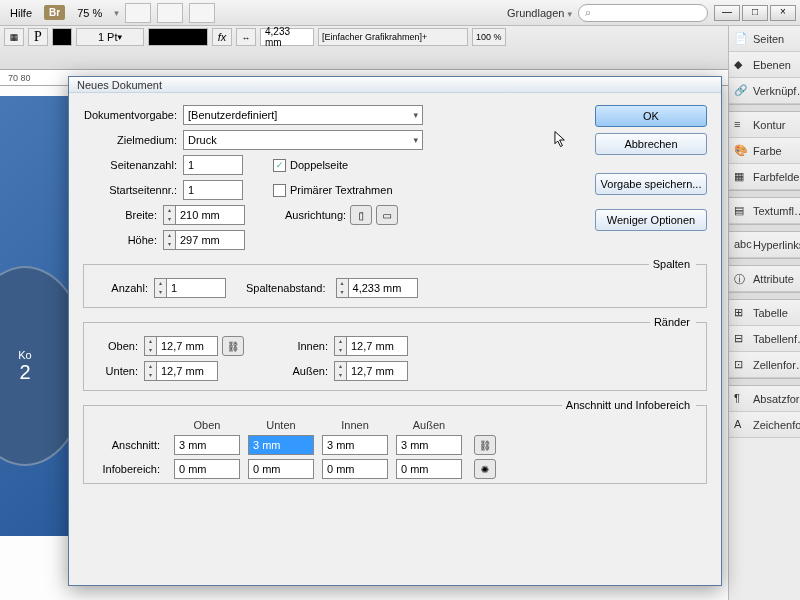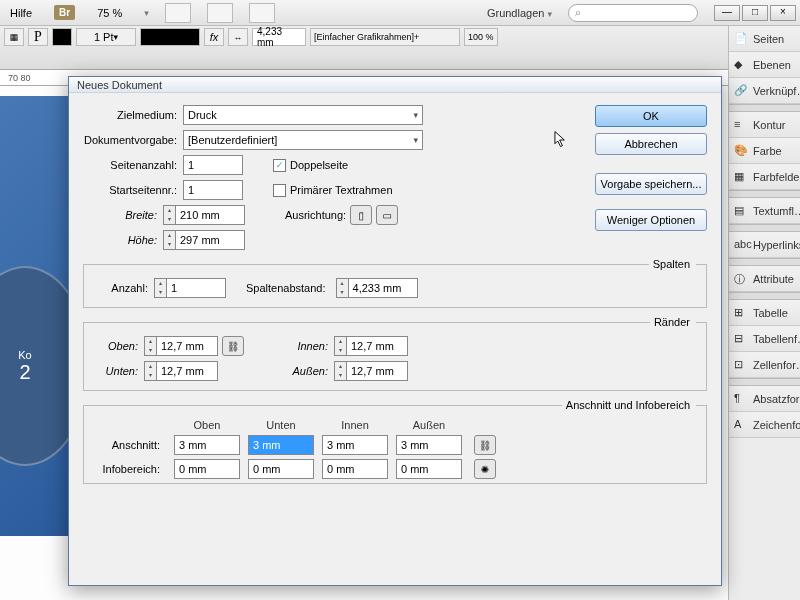--- a/index.html
+++ b/index.html
@@ -1,18 +1,18 @@
 <!DOCTYPE html>
 <html><head>
 <meta charset="utf-8">
 <style>
 * { box-sizing: border-box; margin: 0; padding: 0; font-family: "Segoe UI", Tahoma, sans-serif; font-size: 11px; }
 body { background: #e8e8e8; width: 800px; height: 600px; overflow: hidden; position: relative; }
 
-.menubar { height: 26px; background: linear-gradient(#f5f5f5,#e2e2e2); border-bottom: 1px solid #bbb; display: flex; align-items: center; padding: 0 4px; gap: 16px; }
+.menubar { height: 26px; background: linear-gradient(#f5f5f5,#e2e2e2); border-bottom: 1px solid #bbb; display: flex; align-items: center; padding: 0 4px; gap: 6px; }
 .menubar .mi { padding: 3px 6px; cursor: pointer; }
 .menubar .badge { background:#a18a5c; color:#fff; padding:2px 5px; border-radius:2px; font-weight:bold; font-size:10px; }
 .menubar .zoom { padding:2px 6px; }
 .menubar .simple-icon { width:26px; height:20px; border:1px solid #bbb; background:#f5f5f5; }
 .menubar .label { color:#333; }
 .menubar .search { flex:0 0 130px; height:18px; border:1px solid #aaa; border-radius:9px; background:#fff; display:flex; align-items:center; padding:0 6px; color:#888; }
 .winbtns { margin-left:auto; display:flex; gap:2px; }
 .winbtn { width:26px; height:16px; border:1px solid #999; background:linear-gradient(#fafafa,#ddd); text-align:center; line-height:12px; font-size:10px; }
 
 .toolbar { height:44px; background:linear-gradient(#eee,#ddd); border-bottom:1px solid #aaa; padding:2px 4px; display:flex; flex-wrap:wrap; gap:4px; align-items:flex-start; }
@@ -32,21 +32,21 @@
 .panel-item { height:26px; border-bottom:1px solid #ccc; display:flex; align-items:center; gap:5px; padding:0 5px; cursor:pointer; font-size:10px; color:#333; background:linear-gradient(#f2f2f2,#e6e6e6); }
 .panel-sep { height:8px; background:#ddd; border-bottom:1px solid #bbb; border-top:1px solid #bbb; }
 .pic { width:14px; height:14px; flex-shrink:0; display:inline-block; }
 
 .dialog { position:absolute; left:68px; top:76px; width:654px; height:510px; background:#f0f0f0; border:1px solid #5a7aa0; box-shadow:0 4px 20px rgba(0,0,0,0.4); display:flex; flex-direction:column; }
 .dlg-title { height:16px; background:linear-gradient(#fdfdfd,#e0e8f0); border-bottom:1px solid #c8d4e2; padding:0 8px; display:flex; align-items:center; color:#333; }
 .dlg-body { flex:1; padding:12px 14px; position:relative; }
 
 .row { display:flex; align-items:center; margin-bottom:5px; }
 .lbl { text-align:right; padding-right:6px; color:#000; }
-.w80 { width:100px; } .w60 { width:60px; } .w50{width:50px;font-style:italic;}
+.w80 { width:100px; } .w60 { width:60px; } .w50{width:50px;}
 .combo { height:20px; border:1px solid #888; background:#fff; display:flex; align-items:center; padding:0 4px; position:relative; }
 .combo::after { content:"▾"; position:absolute; right:4px; color:#555; font-size:9px; }
 .input { height:20px; border:1px solid #888; background:#fff; display:flex; align-items:center; padding:0 4px; }
 .input.sel { background:#3399ff; color:#fff; }
 .spinner { width:12px; height:20px; border:1px solid #888; border-left:none; background:#eee; display:flex; flex-direction:column; }
 .spinner div { flex:1; font-size:6px; text-align:center; line-height:8px; color:#555; }
 .num-wrap { display:flex; }
 .num-wrap .spinner { order:-1; border-left:1px solid #888; border-right:none; }
 .cb { width:13px; height:13px; border:1px solid #777; background:#fff; margin-right:4px; display:inline-flex; align-items:center; justify-content:center; font-size:9px; color:#3b7; }
 
@@ -81,21 +81,21 @@
     <div class="winbtn">—</div>
     <div class="winbtn">□</div>
     <div class="winbtn">×</div>
   </div>
 </div>
 
 <div class="toolbar">
   <div class="tb">▦</div>
   <div class="tb" style="font-family:serif;font-size:14px">P</div>
   <div class="tb dark" style="width:18px"></div>
-  <div class="tb" style="width:60px"><span>1 Pt</span> ▾</div>
+  <div class="tb" style="width:68px"><span>1 Pt</span> ▾</div>
   <div class="tb dark" style="width:60px"></div>
   <div class="tb">
       <i>fx</i>
     </div>
   <div class="tb">↔</div>
   <div class="tb measure">4,233 mm</div>
   <div class="tb" style="width:150px;justify-content:flex-start">[Einfacher Grafikrahmen]+</div>
   <div class="tb">100 %</div>
   <span class="script">A</span>
 </div>
@@ -184,26 +184,26 @@
     <div class="btn-col">
       <div class="dbtn primary">OK</div>
       <div class="dbtn">Abbrechen</div>
       <div style="height:6px"></div>
       <div class="dbtn">Vorgabe speichern...</div>
       <div style="height:2px"></div>
       <div class="dbtn">Weniger Optionen</div>
     </div>
 
     <div class="row">
+        <span class="lbl w80">Dokumentvorgabe:</span>
+      <div class="combo" style="width:240px">[Benutzerdefiniert]</div>
+      </div>
+    <div class="row">
         <span class="lbl w80">Zielmedium:</span>
       <div class="combo" style="width:240px">Druck</div>
-      </div>
-    <div class="row">
-        <span class="lbl w80">Dokumentvorgabe:</span>
-      <div class="combo" style="width:240px">[Benutzerdefiniert]</div>
       </div>
     <div class="row">
       <span class="lbl w80">Seitenanzahl:</span>
       <div class="input" style="width:60px">1</div>
       <span style="width:30px"></span>
       <span class="cb">✓</span>
       <span>Doppelseite</span>
     </div>
     <div class="row">
       <span class="lbl w80">Startseitennr.:</span>

